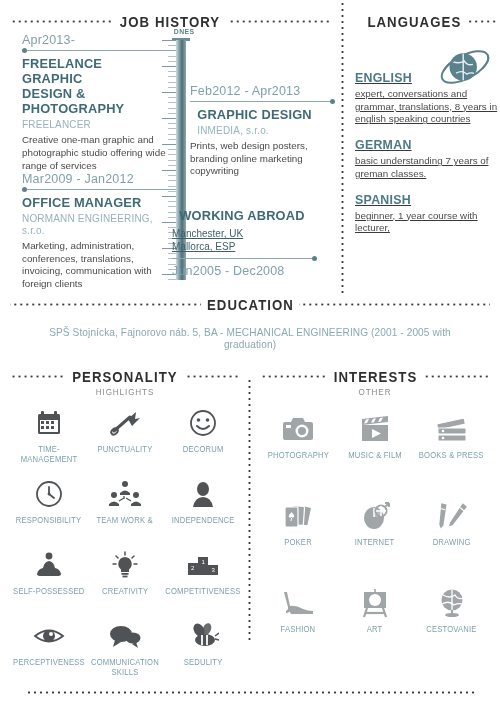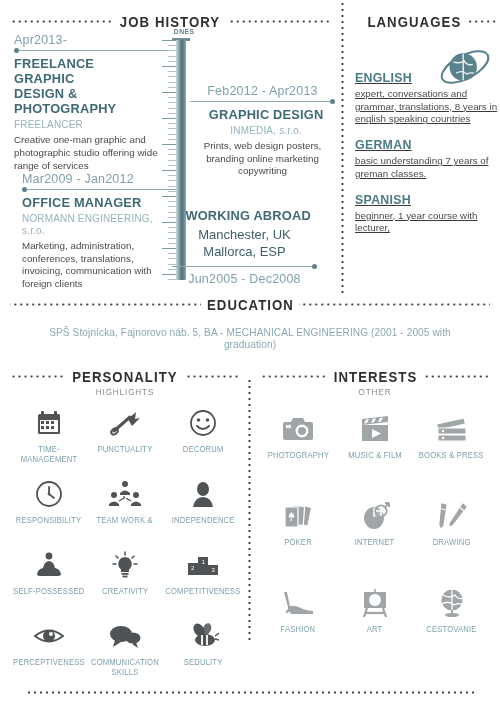--- a/index.html
+++ b/index.html
@@ -44,21 +44,21 @@
   
   .job{position:absolute;}
   .job .date{font-size:12.5px;color:#80a0aa;letter-spacing:.2px;margin-bottom:2px;}
   .job .conn{position:relative;height:1px;background:#8aa8b0;margin:3px 0 5px 0;}
   .job .conn .dot{position:absolute;top:-2px;width:5px;height:5px;border-radius:50%;background:#5d828c;}
   .job .title{font-size:13.5px;font-weight:bold;color:#3f6a75;letter-spacing:.2px;line-height:1.12;transform:scaleX(.95);transform-origin:left;}
   .job.right .title{transform-origin:right;}
   .job .company{font-size:10.5px;color:#97b2ba;letter-spacing:.2px;margin-top:2px;transform:scaleX(.95);transform-origin:left;}
   .job.right .company{transform-origin:right;}
   .job .desc{font-size:9.8px;color:#4a4a4a;line-height:1.28;margin-top:4px;}
-  .job.right{text-align:center;}
+  .job.right{text-align:left;}
   .job.right .conn .dot{right:0;}
   .job.left .conn .dot{left:0;}
 
   
   .globe{position:absolute;right:6px;top:4px;width:58px;height:46px;}
   .lang{margin-bottom:11px;text-decoration:underline;}
   .lang .name{font-size:13px;font-weight:bold;color:#4a7a85;letter-spacing:.3px;transform:scaleX(.95);transform-origin:left;}
   .lang .lvl{font-size:9.8px;color:#4a4a4a;line-height:1.3;margin-top:3px;}
 
   
@@ -141,21 +141,21 @@
           <i style="top: 202.8px; width: 8px; background: rgb(174, 194, 199);"></i>
           <i style="top: 208px; width: 14px; background: rgb(125, 154, 162);"></i>
           <i style="top: 213.2px; width: 8px; background: rgb(174, 194, 199);"></i>
           <i style="top: 218.4px; width: 8px; background: rgb(174, 194, 199);"></i>
           <i style="top: 223.6px; width: 8px; background: rgb(174, 194, 199);"></i>
           <i style="top: 228.8px; width: 8px; background: rgb(174, 194, 199);"></i>
           <i style="top: 234px; width: 14px; background: rgb(125, 154, 162);"></i>
           <i style="top: 239.2px; width: 8px; background: rgb(174, 194, 199);"></i>
         </div>
 
-      <div class="job left" style="left:14px;top:33px;width:150px;">
+      <div class="job left" style="left:22px;top:33px;width:150px;">
         <div class="date">Apr2013-</div>
         <div class="conn" style="width:154px;">
           <span class="dot"></span>
         </div>
         <div class="title">
           <span>FREELANCE GRAPHIC</span><br>
           <span>DESIGN &amp; PHOTOGRAPHY</span>
         </div>
         <div class="company">FREELANCER</div>
         <div class="desc">Creative one-man graphic and photographic studio offering wide range of services</div>
@@ -176,21 +176,21 @@
         <div class="conn" style="width:154px;">
           <span class="dot"></span>
         </div>
         <div class="title">OFFICE MANAGER</div>
         <div class="company">NORMANN ENGINEERING, s.r.o.</div>
         <div class="desc">Marketing, administration, conferences, translations, invoicing, communication with foreign clients</div>
       </div>
 
       <div class="job right" style="left:172px;top:208px;width:145px;">
         <div class="title">WORKING  ABROAD</div>
-        <div class="desc" style="font-size:13px;color:#3f5f69;line-height:1.3;">
+        <div class="desc" style="font-size:10px;color:#3f5f69;line-height:1.3;text-decoration:underline;">
           <span>Manchester, UK</span><br>
           <span>Mallorca, ESP</span>
         </div>
         <div class="conn" style="width:145px;margin-top:5px;">
           <span class="dot"></span>
         </div>
         <div class="date" style="margin-top:2px;">Jun2005 - Dec2008</div>
       </div>
     </div>
 

